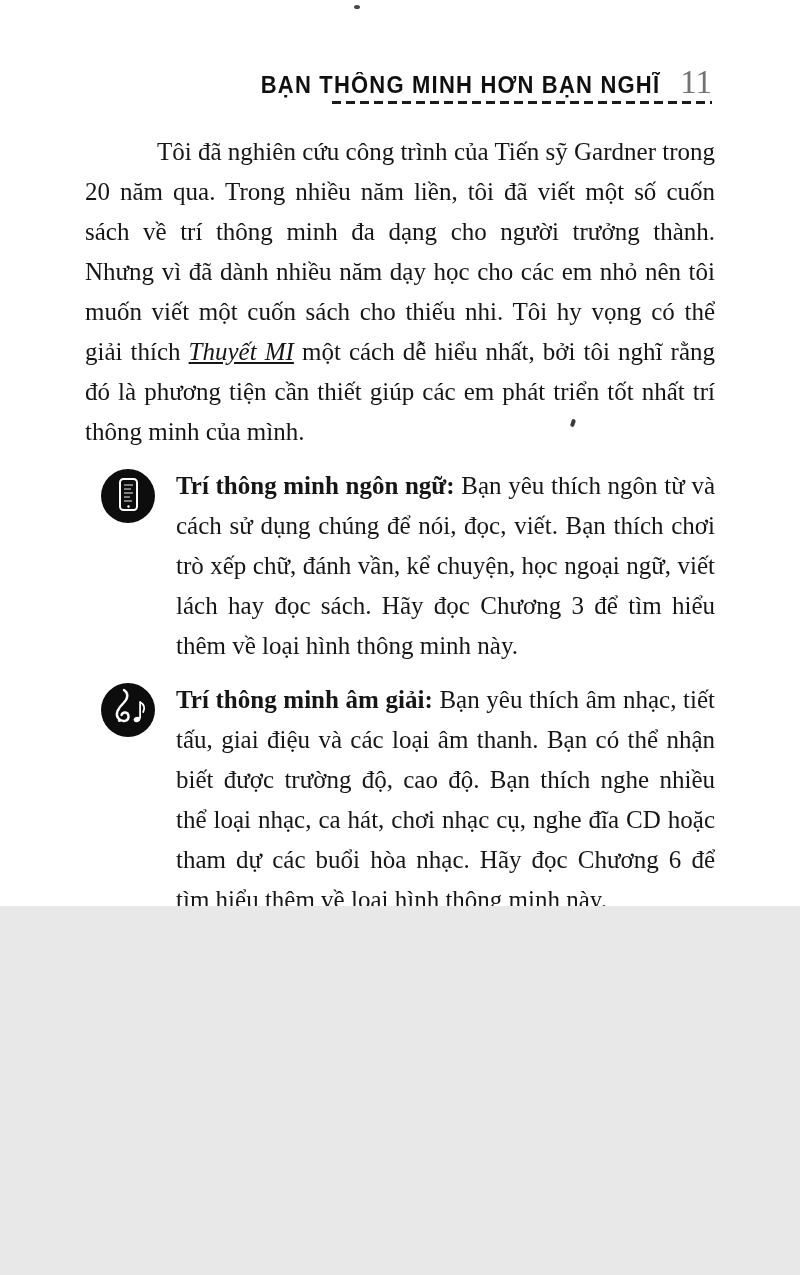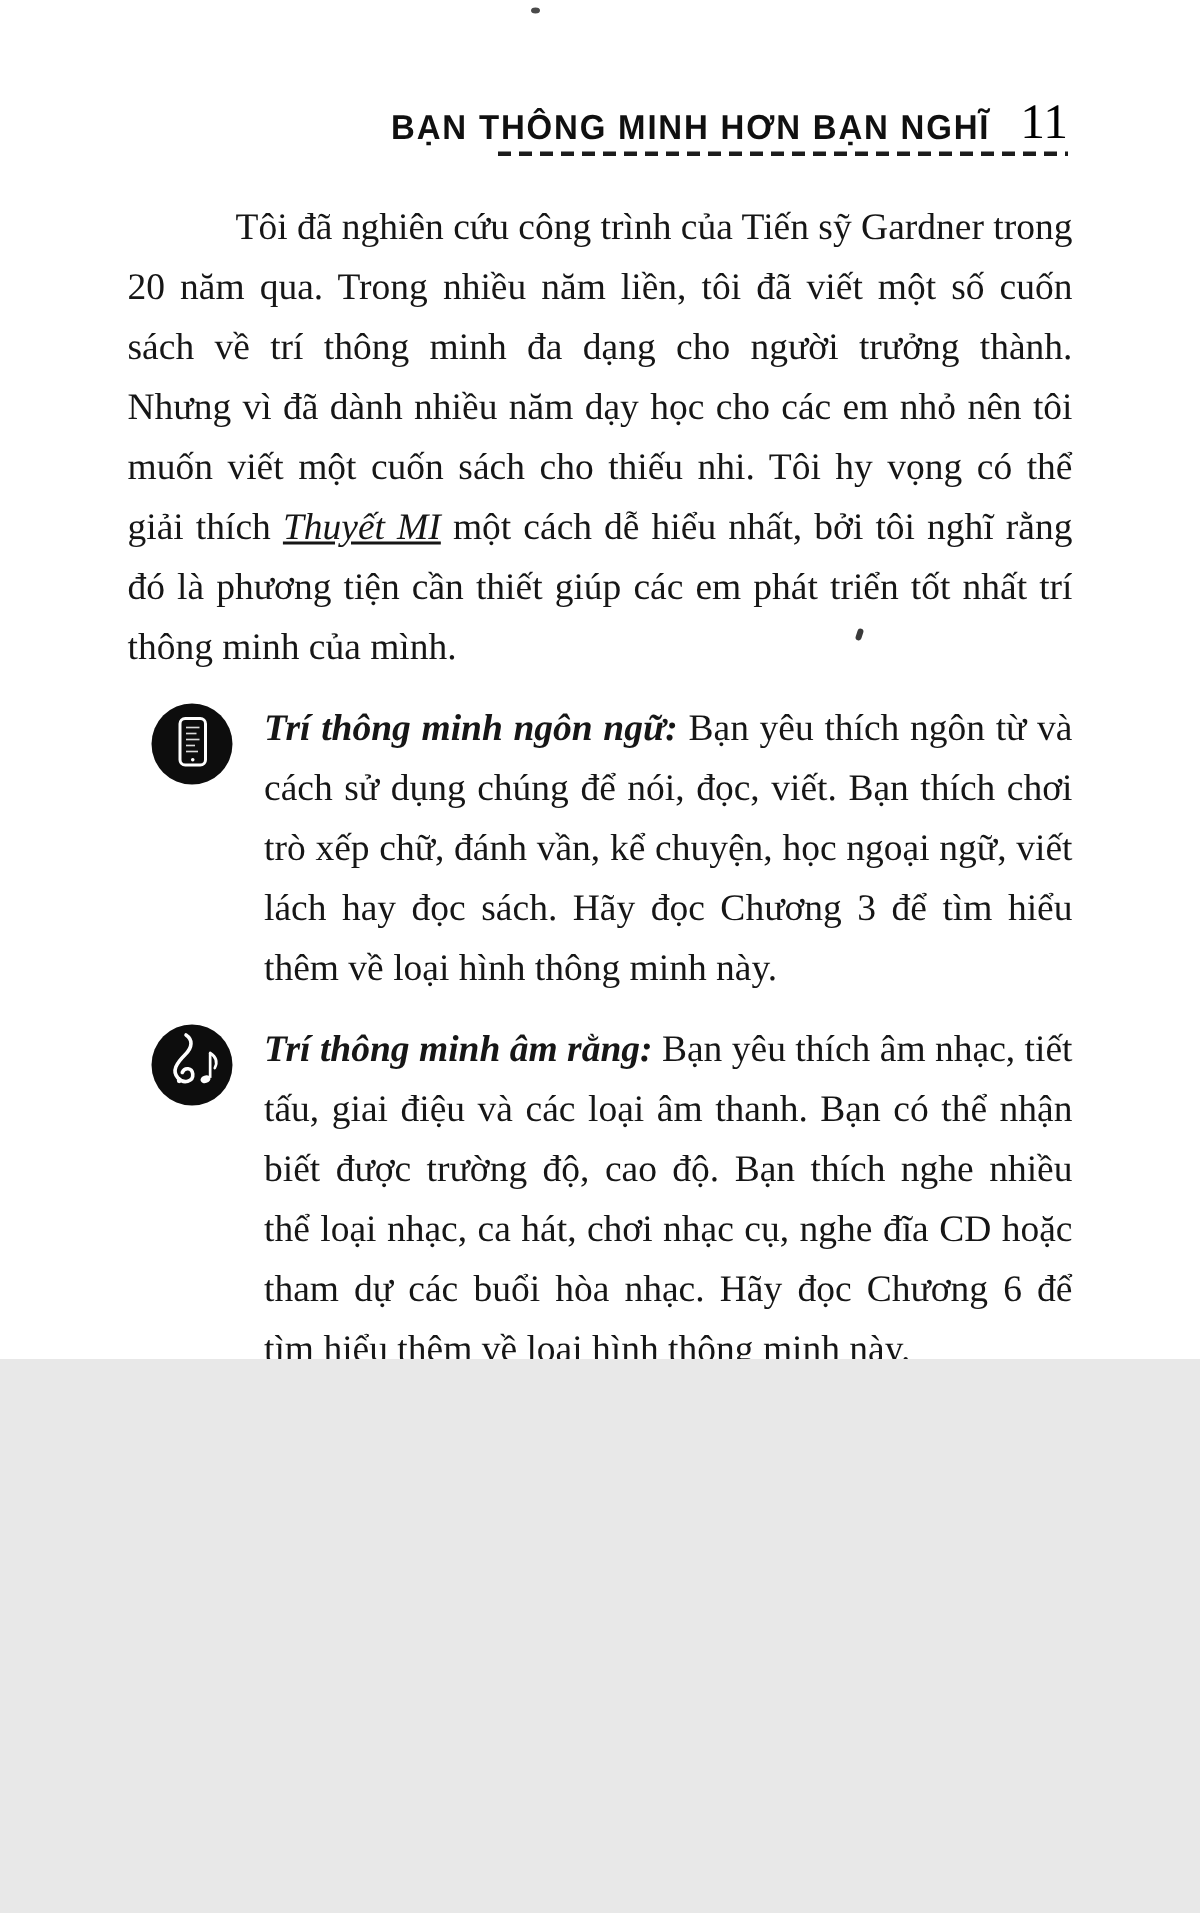--- a/index.html
+++ b/index.html
@@ -23,21 +23,21 @@
     font-weight:700;
     font-size:22px;
     letter-spacing:1.2px;
     color:#101010;
     transform:scaleY(1.05);
   }
   .header-page-number{
     font-family:"Liberation Serif",serif;
     font-size:33px;
     font-weight:400;
-    color:#000000;
+    color:#737373;
     line-height:1;
   }
   .header-rule{
     position:absolute;
     top:101px;left:332px;
     width:380px;height:3px;
     background:repeating-linear-gradient(90deg,#1c1c1c 0 9px,transparent 9px 14px);
   }
   
   .content{
@@ -60,21 +60,21 @@
   .bullet-icon{
     flex:0 0 56px;
     width:56px;height:56px;
     margin-left:15px;
     margin-top:2px;
   }
   .bullet-text{
     flex:1 1 auto;
     text-align:justify;
   }
-  .bullet-title{font-weight:700;font-style:italic;}
+  .bullet-title{font-weight:700;}
   
   .speck{position:absolute;background:#4a4a4a;border-radius:50%;}
   .speck.top{left:354px;top:5px;width:6px;height:4px;}
   .speck.mid{left:571px;top:419px;width:4px;height:8px;transform:rotate(18deg);border-radius:2px;background:#3a3a3a;}
   .speck.low{left:733px;top:1118px;width:4px;height:8px;transform:rotate(20deg);border-radius:2px;background:#3a3a3a;}
 </style>
 </head>
 <body>
 
 <div class="page">
@@ -116,21 +116,21 @@
 
           <path d="M24 8 C28.5 11 28.5 16 23.5 21 C17.5 27 14.5 32 18.5 36.5
                    C22.5 41 29 39 28.5 34 C28 29.8 23 29.3 21.5 33" fill="none" stroke="#ffffff" stroke-width="2.4" stroke-linecap="round"></path>
           <circle cx="19.5" cy="38.5" r="1.6" fill="#ffffff"></circle>
 
           <ellipse cx="37" cy="37.5" rx="3.4" ry="2.5" fill="#ffffff" transform="rotate(-18 37 37.5)"></ellipse>
           <line x1="40.1" y1="36.6" x2="40.1" y2="20" stroke="#ffffff" stroke-width="1.8"></line>
           <path d="M40.1 20 C44 22.5 45.2 26 43.2 30" fill="none" stroke="#ffffff" stroke-width="1.8" stroke-linecap="round"></path>
         </svg>
       </div>
-      <div class="bullet-text"><span class="bullet-title">Trí thông minh âm rằng:</span><span> Bạn yêu thích âm nhạc, tiết tấu, giai điệu và các loại âm thanh. Bạn có thể nhận biết được trường độ, cao độ. Bạn thích nghe nhiều thể loại nhạc, ca hát, chơi nhạc cụ, nghe đĩa CD hoặc tham dự các buổi hòa nhạc. Hãy đọc Chương 6 để tìm hiểu thêm về loại hình thông minh này.</span></div>
+      <div class="bullet-text"><span class="bullet-title">Trí thông minh âm giải:</span><span> Bạn yêu thích âm nhạc, tiết tấu, giai điệu và các loại âm thanh. Bạn có thể nhận biết được trường độ, cao độ. Bạn thích nghe nhiều thể loại nhạc, ca hát, chơi nhạc cụ, nghe đĩa CD hoặc tham dự các buổi hòa nhạc. Hãy đọc Chương 6 để tìm hiểu thêm về loại hình thông minh này.</span></div>
     </div>
 
   </div>
 
   <div class="speck top"></div>
   <div class="speck mid"></div>
   <div class="speck low"></div>
 
 </div>
 

